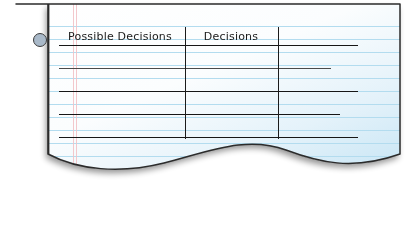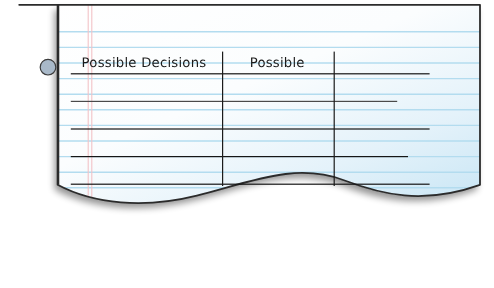--- a/index.html
+++ b/index.html
@@ -28,21 +28,21 @@
   }
   .paper-svg {
     position: absolute;
     left: 0;
     top: 0;
   }
   
   #table-layer {
     position: absolute;
     left: 0;
-    top: 16px;
+    top: 0;
     width: 412px;
     height: 181px;
     pointer-events: none;
   }
   #table-layer > * { pointer-events: auto; }
 
   .col-head {
     position: absolute;
     text-align: center;
     font-family: "DejaVu Sans", sans-serif;
@@ -151,21 +151,21 @@
     </svg>
   </div>
 
   <div id="table-layer">
 
     <div class="bullet" style="left:33px; top:33px; width:14px; height:14px;
                 background:#a9b9c9; border:1.6px solid #3c3c3c;"></div>
 
     <div class="col-head" style="left:59px; top:30px; width:122px;">Possible Decisions</div>
 
-    <div class="col-head" style="left:186px; top:30px; width:90px;">Possible</div>
+    <div class="col-head" style="left:186px; top:30px; width:90px;">Decisions</div>
 
 
     <div class="row-rule" style="left:59px; top:45px;  width:299px;"></div>
     <div class="row-rule soft" style="left:59px; top:68px;  width:272px;"></div>
     <div class="row-rule" style="left:59px; top:91px;  width:299px;"></div>
     <div class="row-rule" style="left:59px; top:114px; width:281px;"></div>
     <div class="row-rule" style="left:59px; top:137px; width:299px;"></div>
 
     <div class="col-div" style="left:185px; top:27px; height:112px;"></div>
     <div class="col-div" style="left:278px; top:27px; height:112px;"></div>

